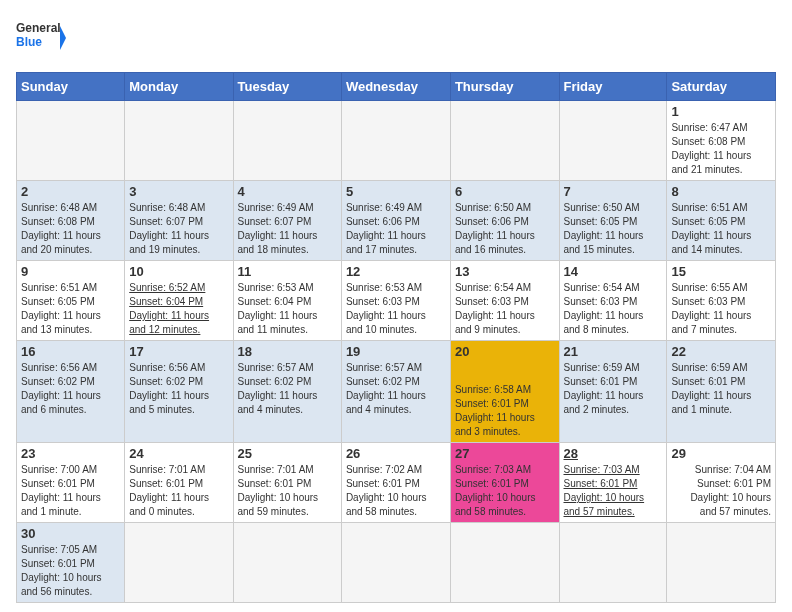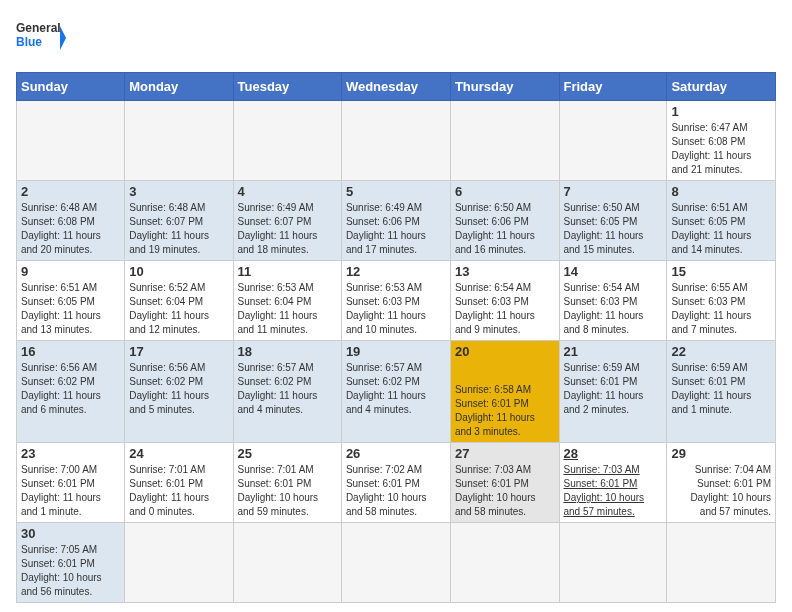--- a/index.html
+++ b/index.html
@@ -173,21 +173,21 @@
       <tr>
         <td style="background: rgb(255, 255, 255);">
           <span class="day-number">9</span>
           <div class="day-info" style="white-space: pre-line;">Sunrise: 6:51 AM
 Sunset: 6:05 PM
 Daylight: 11 hours
 and 13 minutes.</div>
         </td>
         <td style="background: rgb(255, 255, 255);">
           <span class="day-number">10</span>
-          <div class="day-info" style="white-space: pre-line;">Sunrise: 6:52 AM
+          <div class="day-info" style="white-space: pre-line; text-decoration: underline;">Sunrise: 6:52 AM
 Sunset: 6:04 PM
 Daylight: 11 hours
 and 12 minutes.</div>
         </td>
         <td style="background: rgb(255, 255, 255);">
           <span class="day-number">11</span>
           <div class="day-info" style="white-space: pre-line;">Sunrise: 6:53 AM
 Sunset: 6:04 PM
 Daylight: 11 hours
 and 11 minutes.</div>
@@ -294,21 +294,21 @@
 Daylight: 10 hours
 and 59 minutes.</div>
         </td>
         <td style="background: rgb(255, 255, 255);">
           <span class="day-number">26</span>
           <div class="day-info" style="white-space: pre-line;">Sunrise: 7:02 AM
 Sunset: 6:01 PM
 Daylight: 10 hours
 and 58 minutes.</div>
         </td>
-        <td style="background: #e5e5e5; margin-left: 8px;">
+        <td style="background: #ec4899; margin-left: 8px;">
           <span class="day-number">27</span>
           <div class="day-info" style="white-space: pre-line;">Sunrise: 7:03 AM
 Sunset: 6:01 PM
 Daylight: 10 hours
 and 58 minutes.</div>
         </td>
         <td style="background: rgb(255, 255, 255); text-decoration: underline;">
           <span class="day-number">28</span>
           <div class="day-info" style="white-space: pre-line;">Sunrise: 7:03 AM
 Sunset: 6:01 PM

